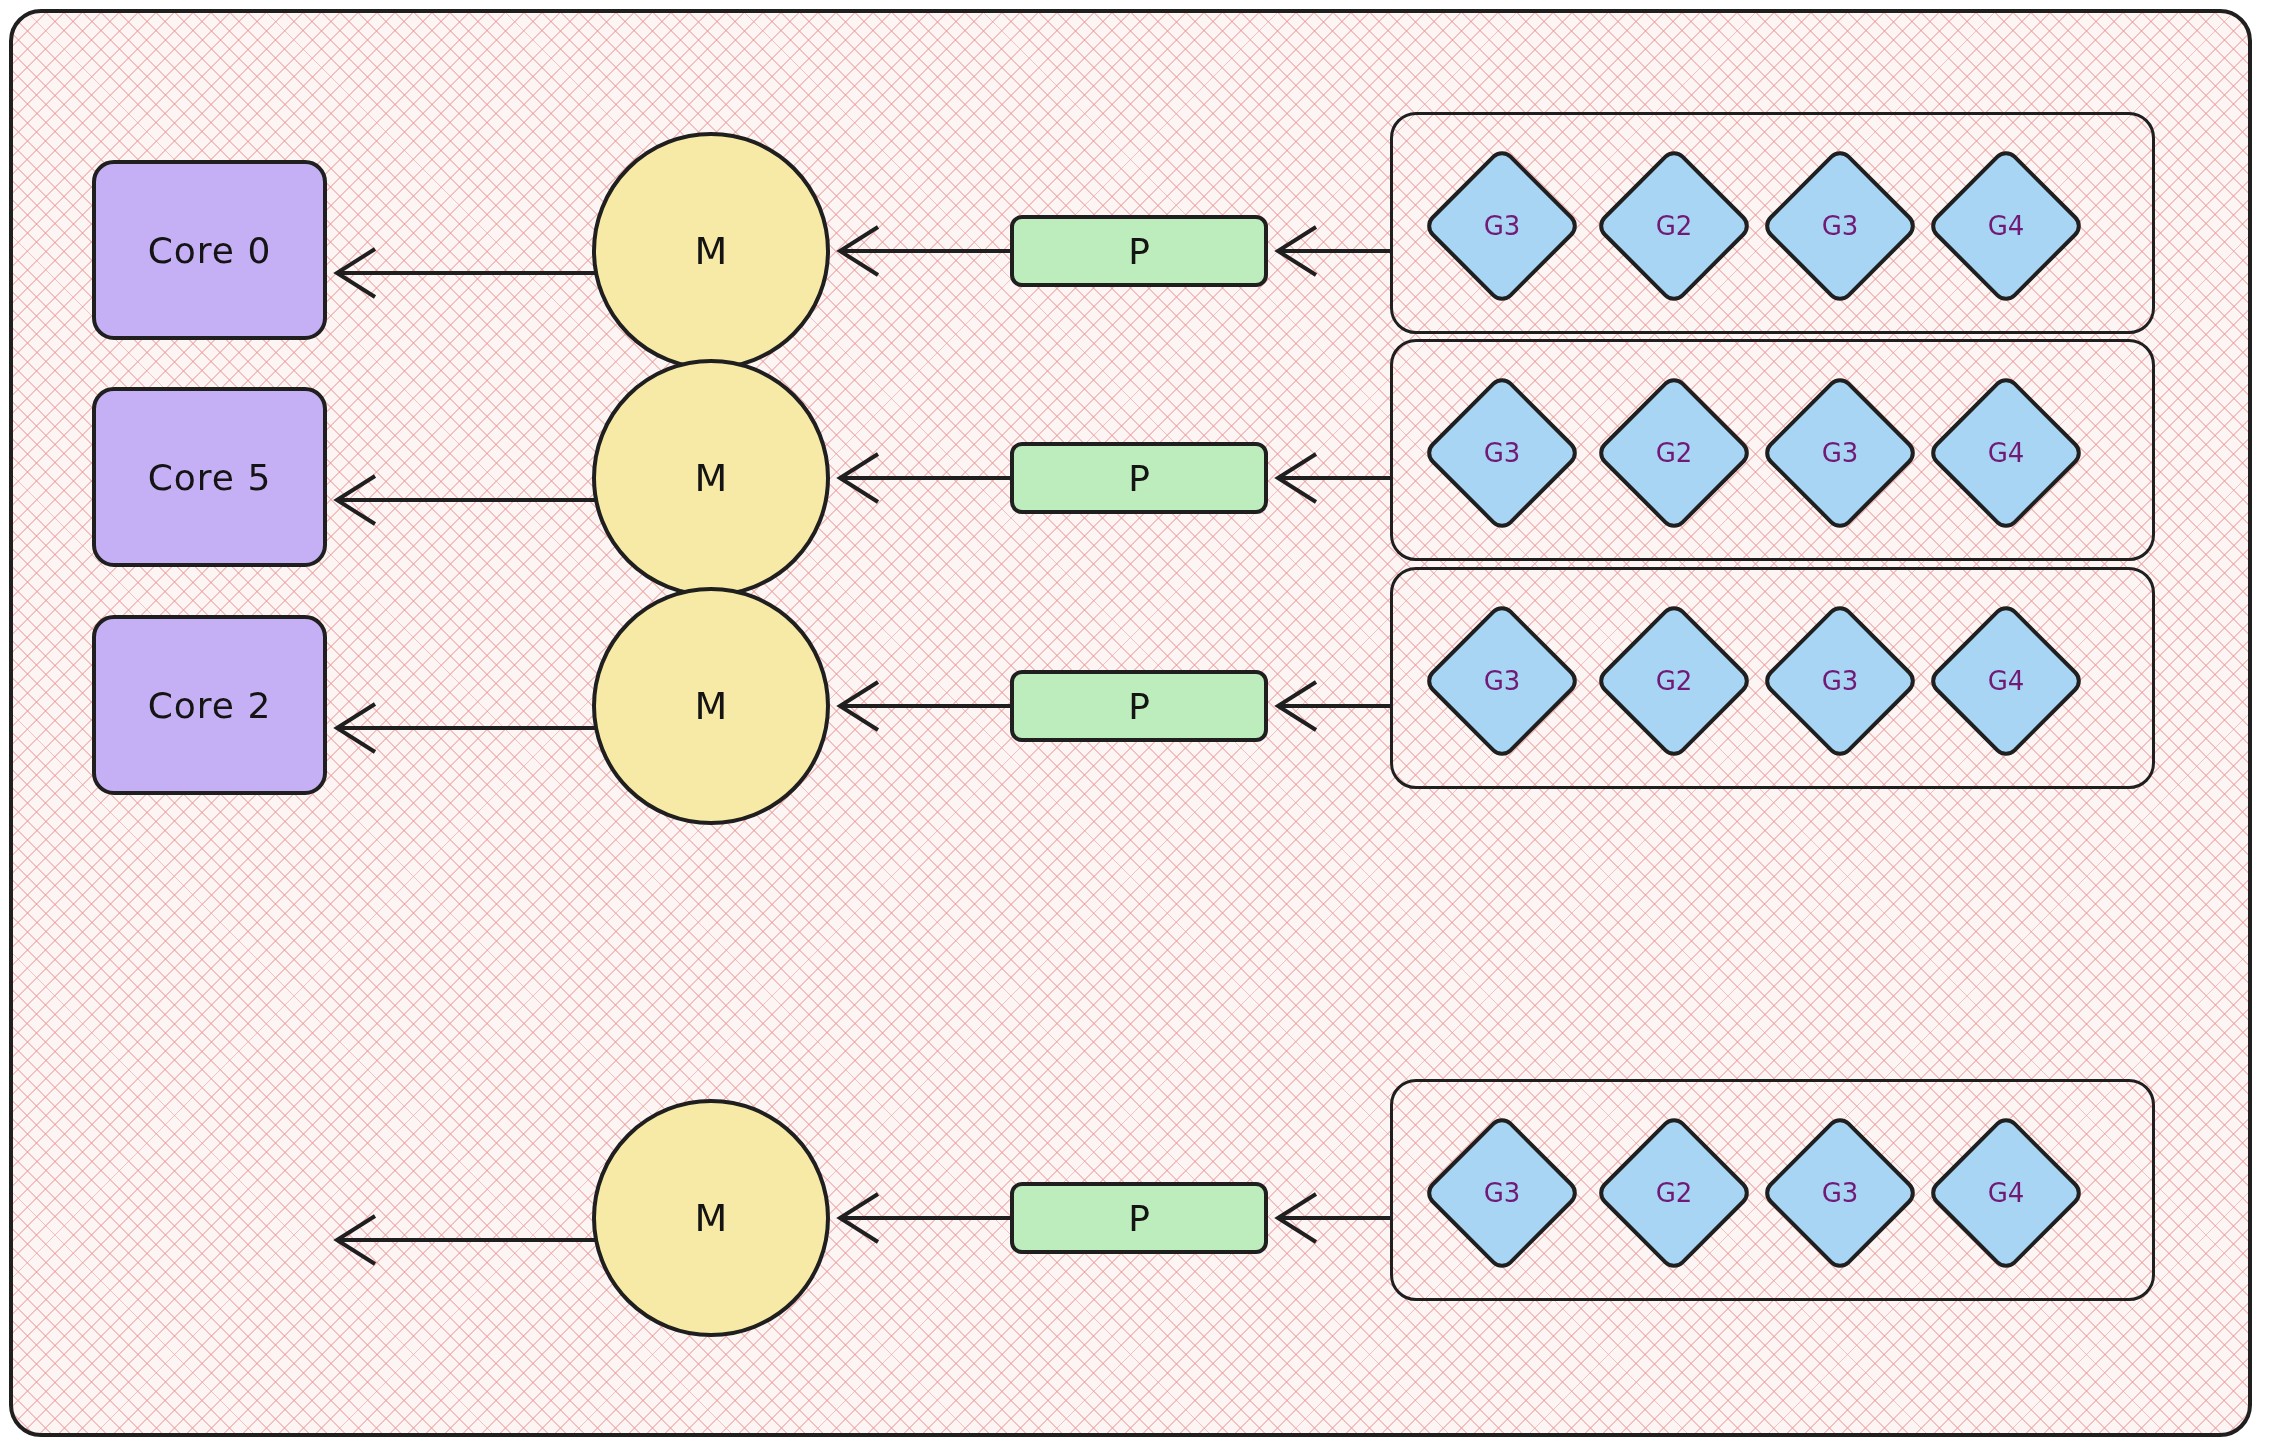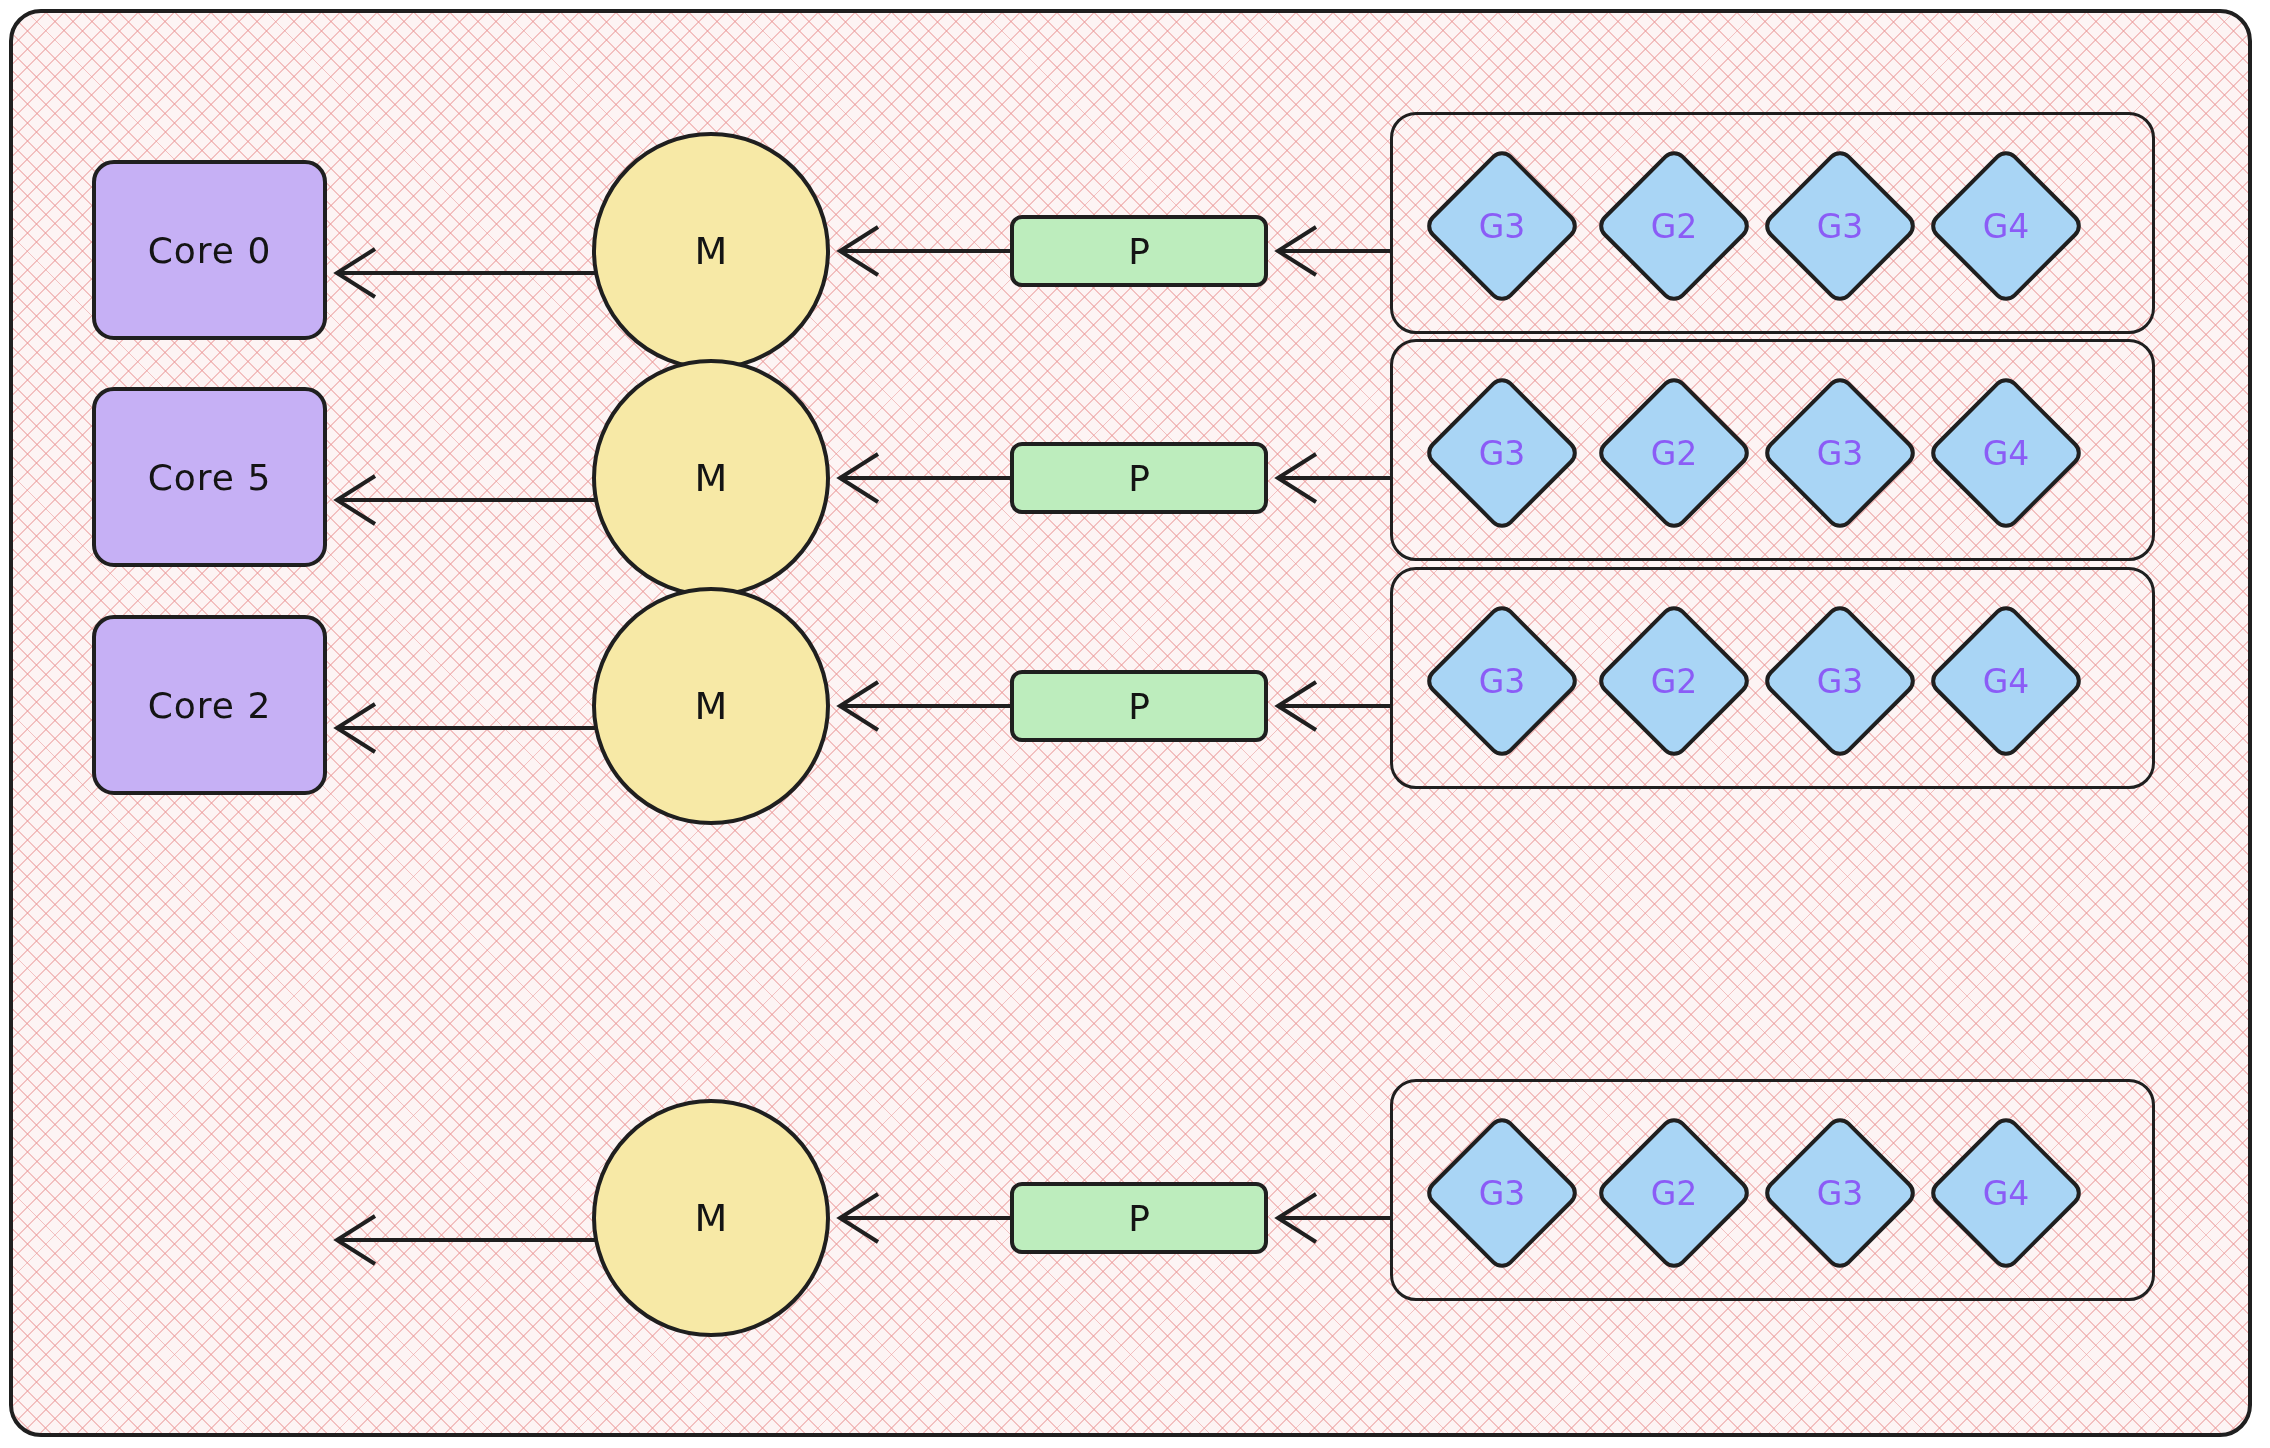--- a/index.html
+++ b/index.html
@@ -148,22 +148,22 @@
     transform: rotate(45deg);
   }
   .diamond-text {
     position: absolute;
     width: 160px;
     height: 160px;
     display: flex;
     align-items: center;
     justify-content: center;
     font-family: "DejaVu Sans", sans-serif;
-    font-size: 33px;
-    color: #8b5cf6;
+    font-size: 26px;
+    color: #701a75;
     pointer-events: none;
   }
 
   
   .arrow-svg {
     position: absolute;
     overflow: visible;
   }
   .arrow-line {
     stroke: #1f1f1f;

